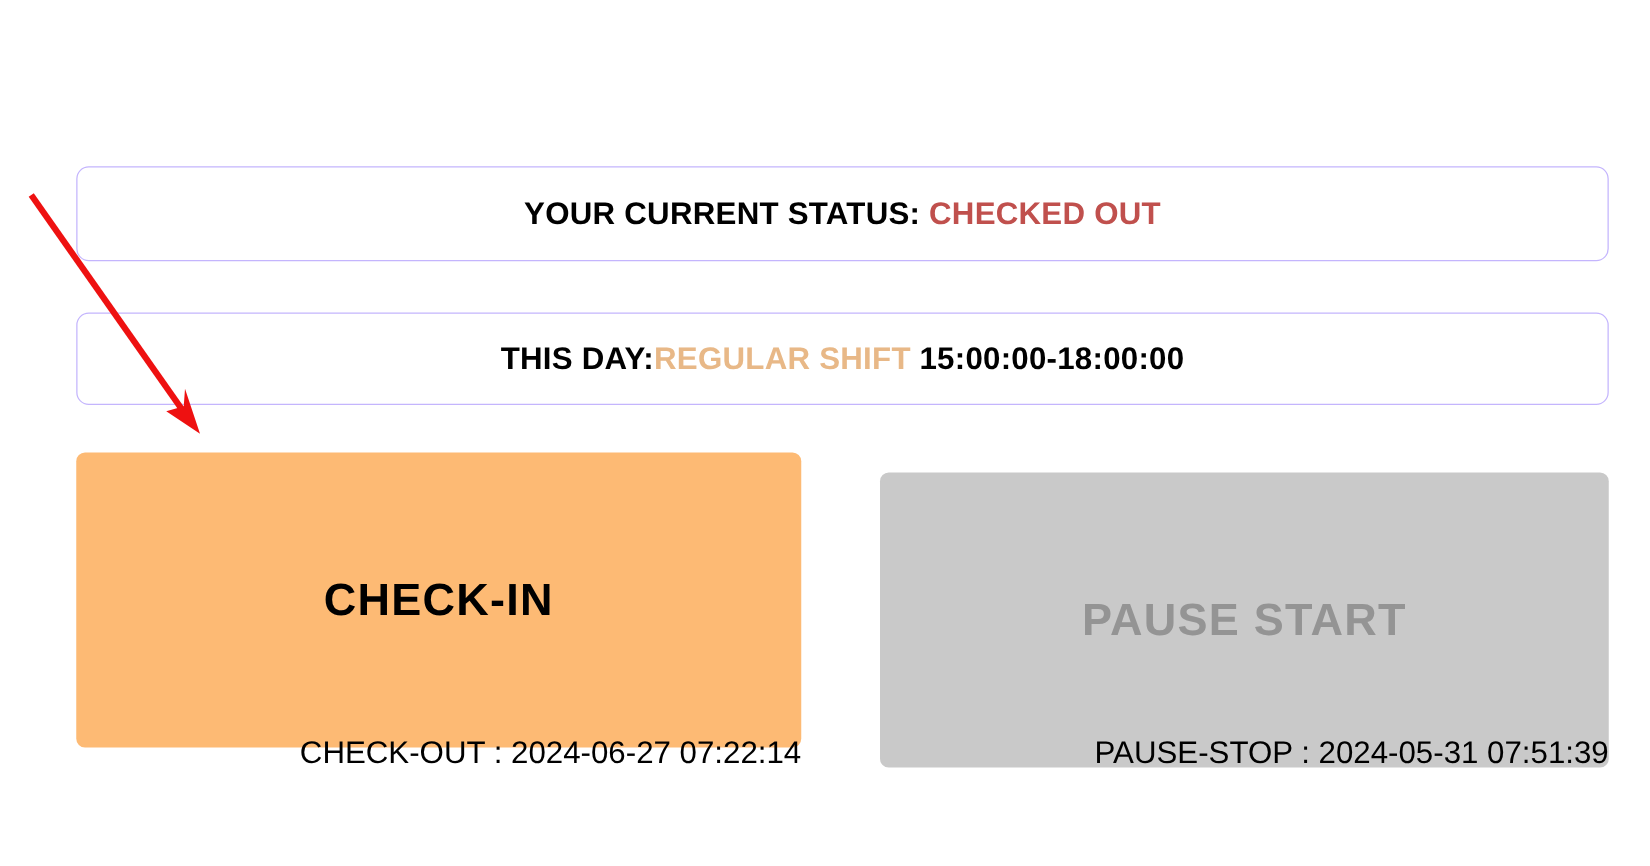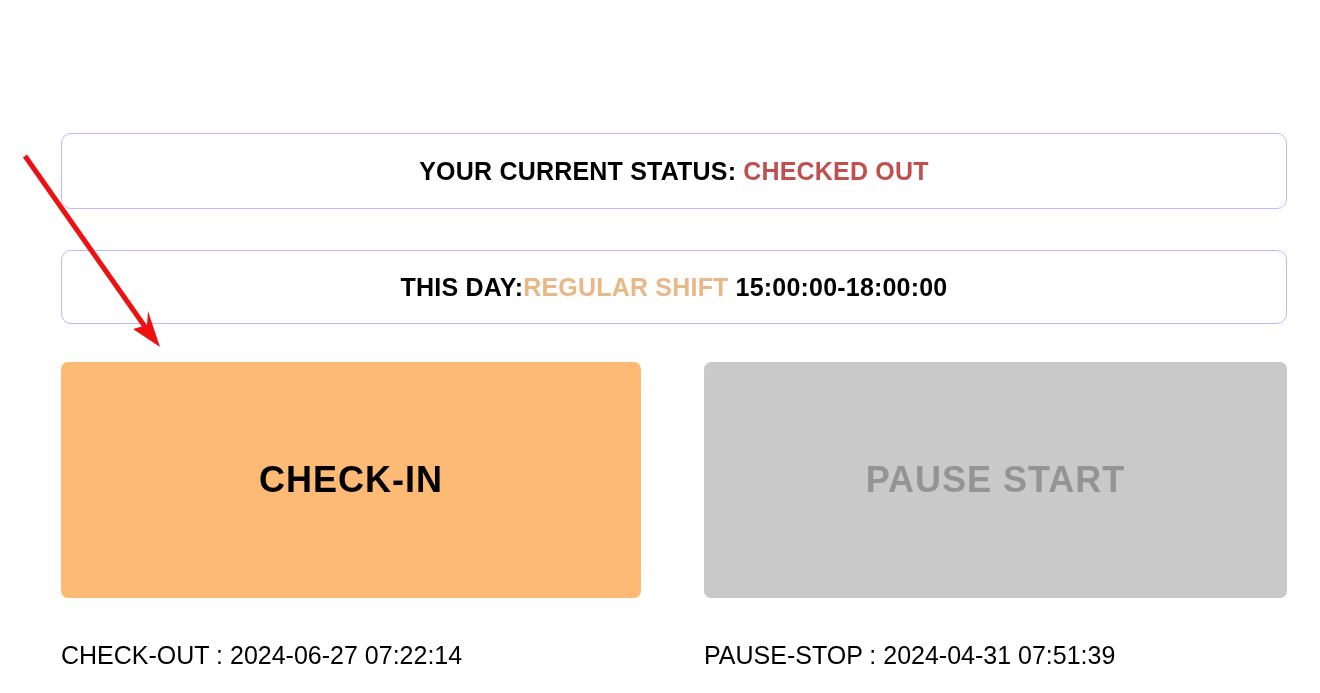--- a/index.html
+++ b/index.html
@@ -117,25 +117,25 @@
     left: 704px;
     width: 583px;
     background: #c9c9c9;
     color: #949494;
     cursor: default;
   }
 
   
   .stamp {
     position: absolute;
-    top: 641px;
+    top: 588px;
     font-size: 25px;
     font-weight: 400;
     color: #000000;
-    text-align: left;
+    text-align: right;
     white-space: nowrap;
   }
   #checkout-stamp {
     left: 61px;
     width: 580px;
   }
   #pausestop-stamp {
     left: 704px;
     width: 583px;
   }
@@ -163,24 +163,24 @@
   </div>
 
   <div class="info-box" id="shift-box">
     <div class="info-text">
       <span>THIS DAY:</span><span class="shift-type" style="color: rgb(232, 184, 135);">REGULAR SHIFT</span><span class="spacer-thin"></span><span>15:00:00-18:00:00</span>
     </div>
   </div>
 
   <button class="btn" id="checkin-button" style="background: #fdba74;">CHECK-IN</button>
 
-  <button class="btn" id="pause-start-button" disabled="" style="background: rgb(201, 201, 201); color: rgb(148, 148, 148);">PAUSE START</button>
+  <button class="btn" id="pause-start-button" disabled="" style="background: rgb(201, 201, 201); color: rgb(148, 148, 148); margin-top: 16px;">PAUSE START</button>
 
   <div class="stamp" id="checkout-stamp">CHECK-OUT : 2024-06-27 07:22:14</div>
 
-  <div class="stamp" id="pausestop-stamp">PAUSE-STOP : 2024-04-31 07:51:39</div>
+  <div class="stamp" id="pausestop-stamp">PAUSE-STOP : 2024-05-31 07:51:39</div>
 
   <svg id="annotation-arrow" viewBox="0 0 1320 693" width="1320" height="693">
     <line x1="25" y1="156" x2="148" y2="331" stroke="#ee1111" stroke-width="5" stroke-linecap="butt"></line>
     <polygon points="160,347 133,329 147,325 148,311" fill="#ee1111"></polygon>
   </svg>
 
 </div>
 
 </body></html>

